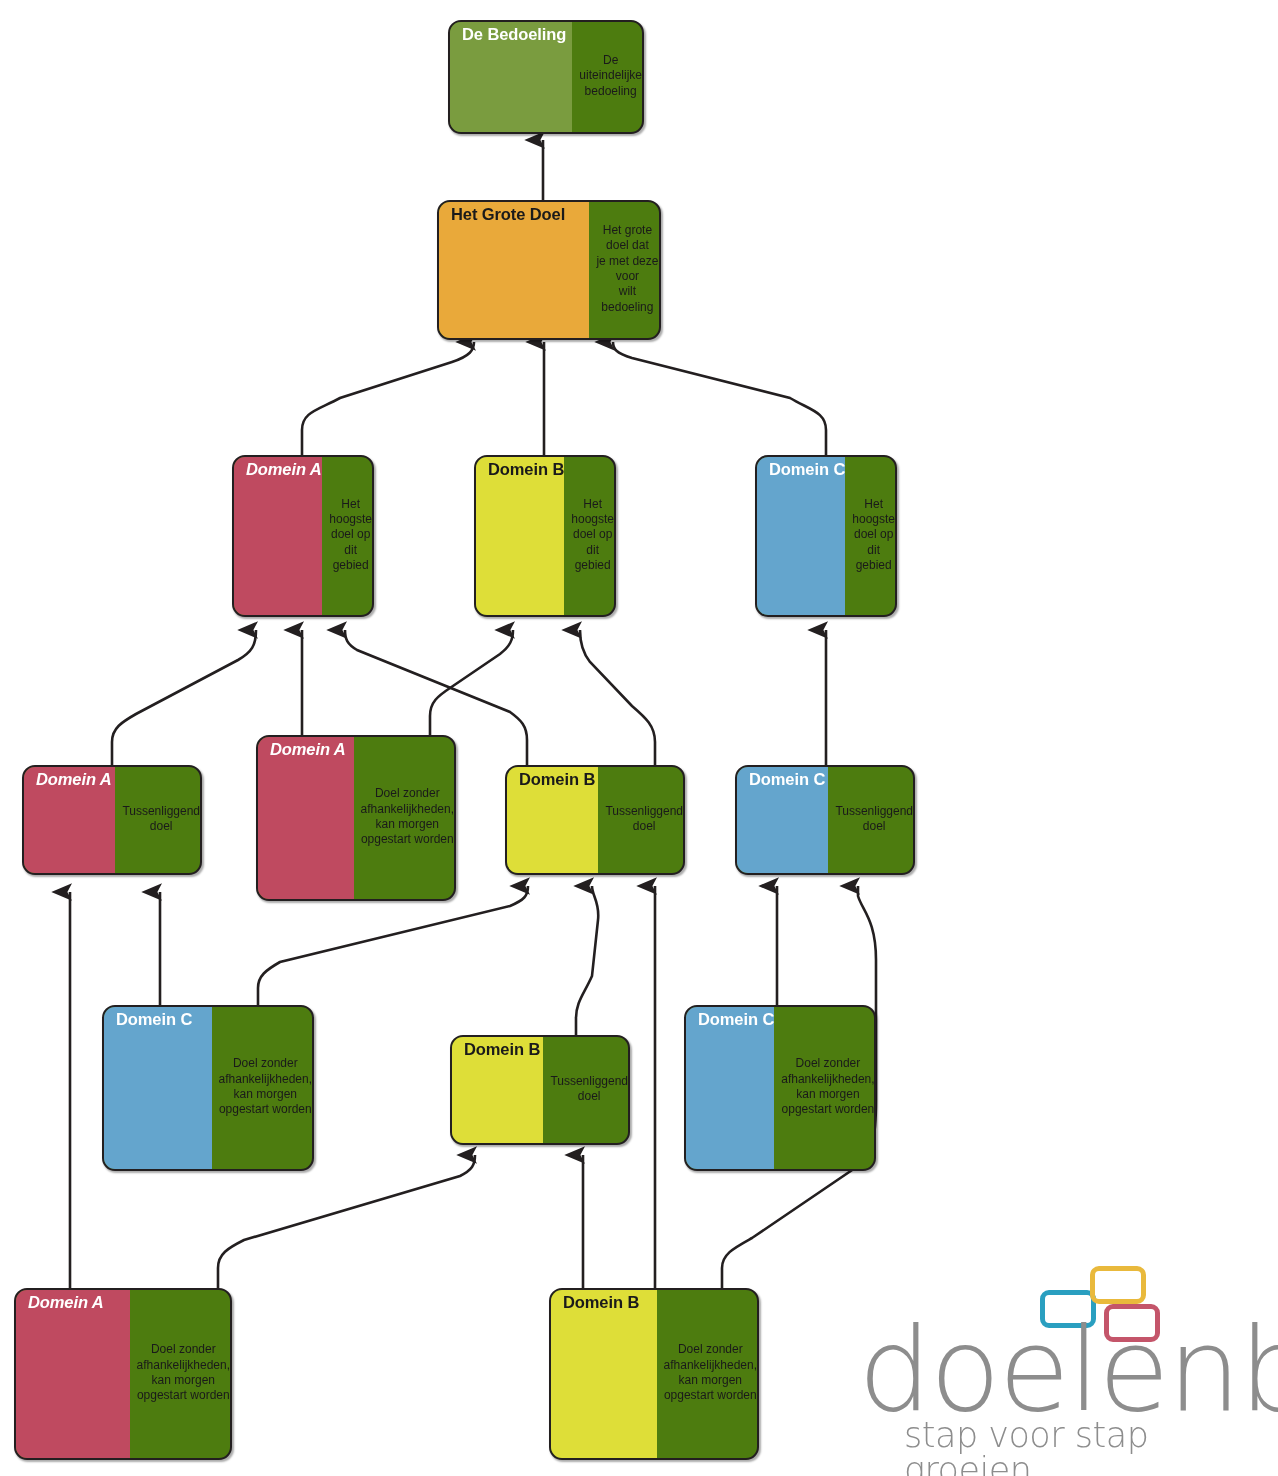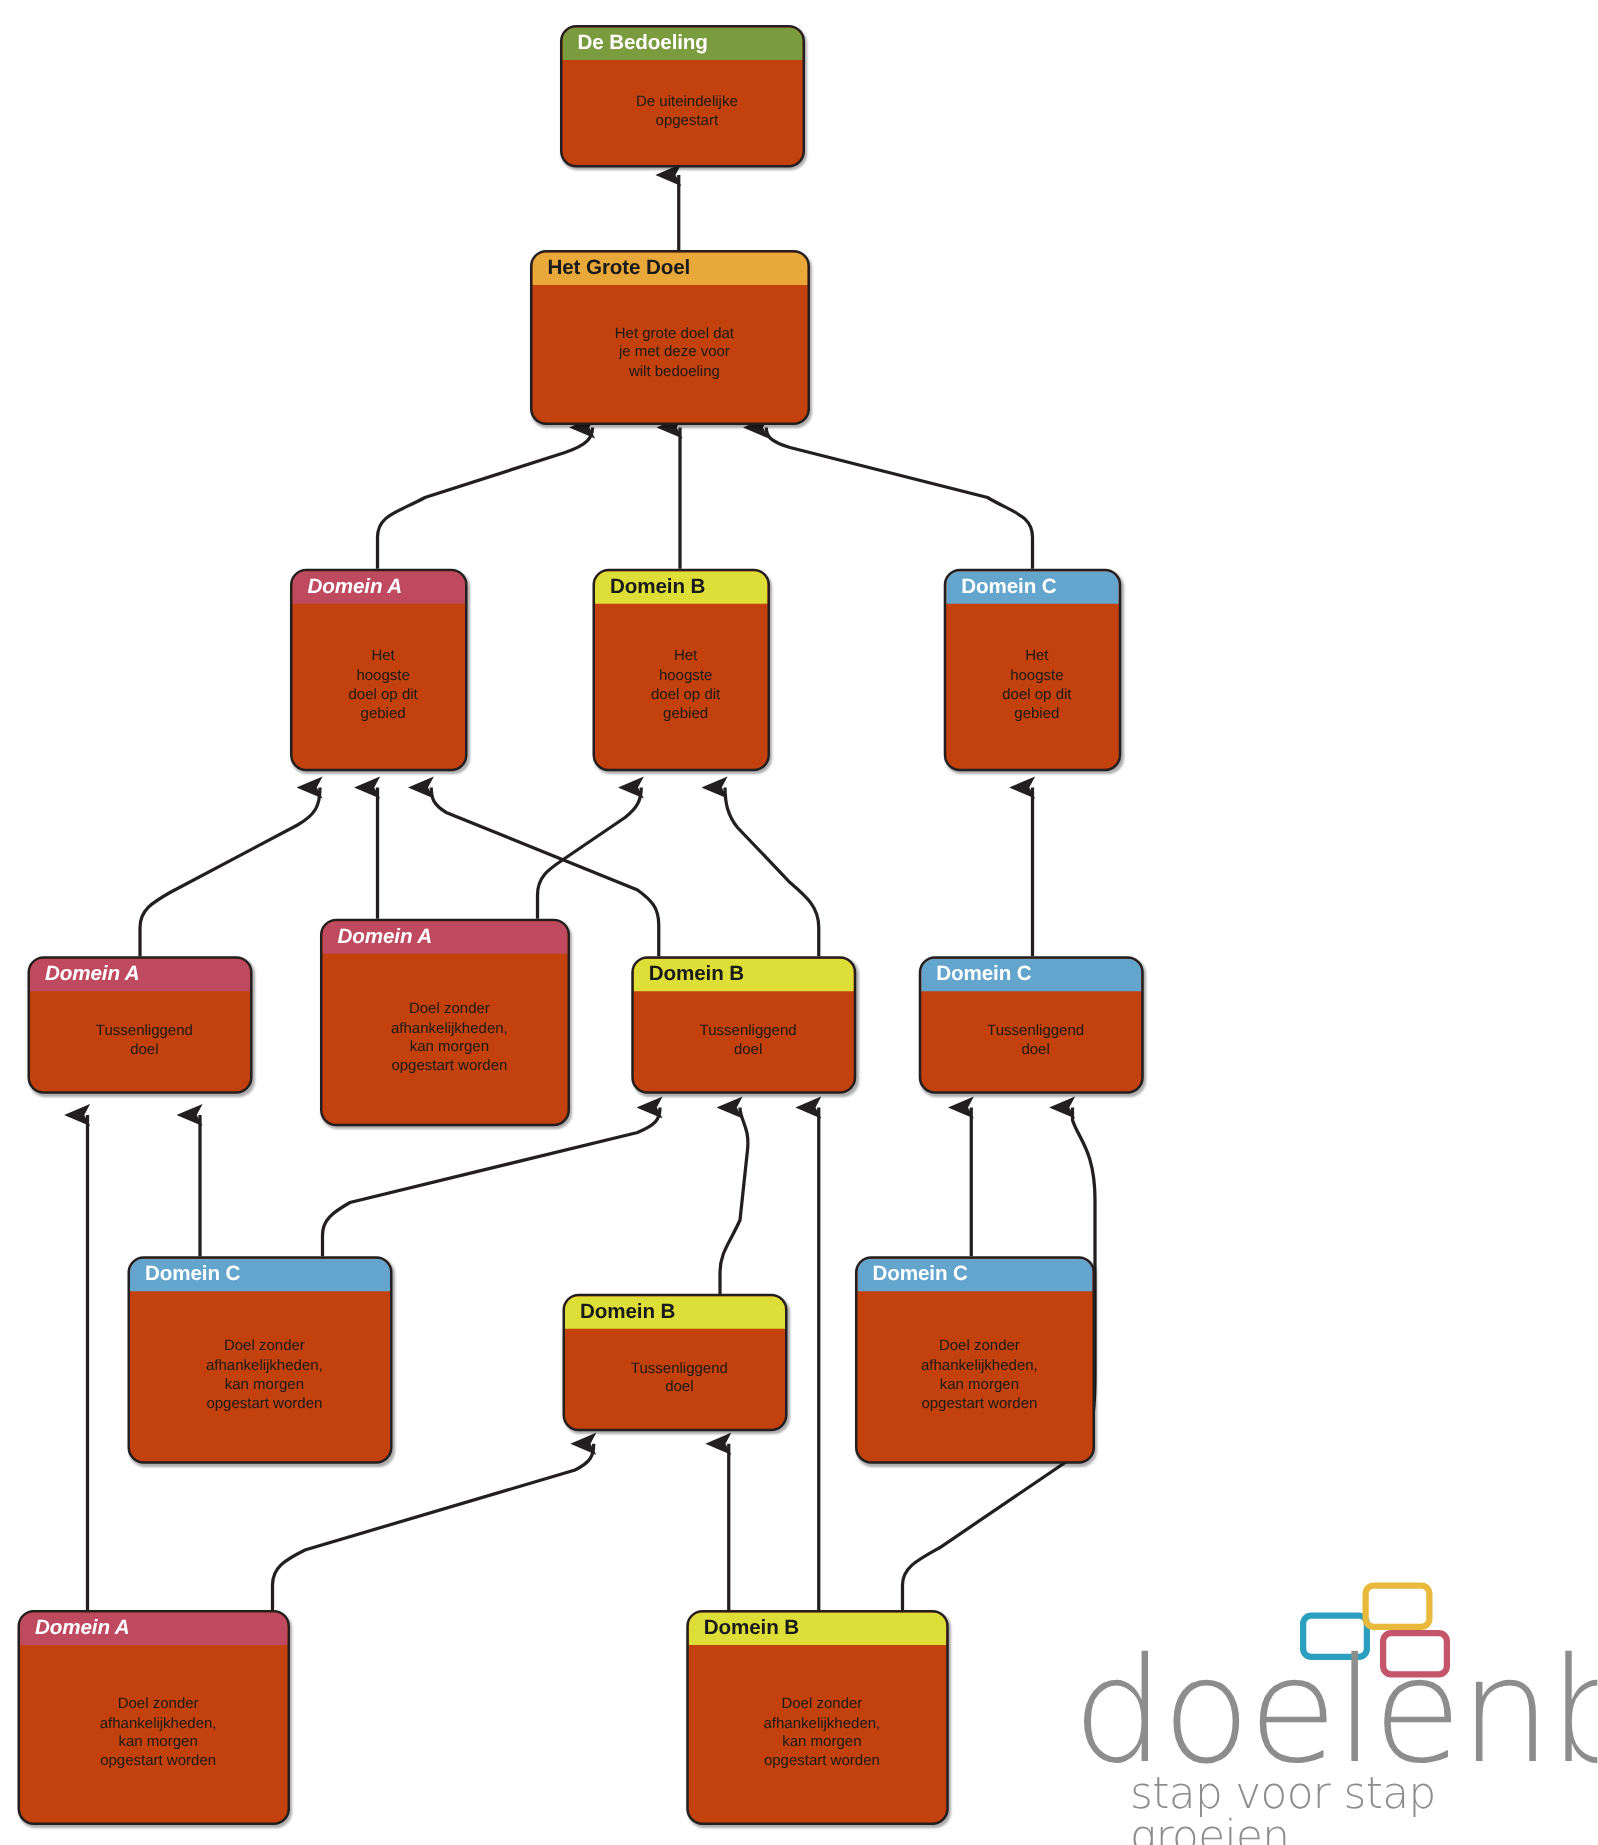--- a/index.html
+++ b/index.html
@@ -23,25 +23,24 @@
     top: 0;
     width: 1278px;
     height: 1476px;
     pointer-events: none;
   }
   .node {
     position: absolute;
     box-sizing: border-box;
     border: 2.5px solid #231f20;
     border-radius: 13px;
-    background: #c2410c;
+    background: #4d7c0f;
     overflow: hidden;
     box-shadow: 1.5px 2px 2px rgba(0,0,0,0.33);
     display: flex;
-    flex-direction: column;
     justify-content: space-between;
   }
   .node-header {
     box-sizing: border-box;
     width: 100%;
     padding: 3px 0 4px 12px;
     font-size: 16.5px;
     font-weight: bold;
     line-height: 1.15;
     letter-spacing: -0.1px;
@@ -150,26 +149,26 @@
       <path d="M218,1288 L218,1268 C218,1254 228,1248 244,1240 L460,1176 C472,1170 475,1165 475,1155"></path>
       <path d="M583,1288 L583,1155"></path>
     </g>
   </svg>
 
   <div class="node" style="left:448px; top:20px; width:196px; height:114px;">
     <div class="node-header hdr-bedoeling">De Bedoeling</div>
     <div class="node-body">
       <div>
         <span>De uiteindelijke</span>
-        <span>opgestart</span>
-      </div>
-    </div>
-  </div>
-
-  <div class="node" style="left:424px; top:200px; width:224px; height:140px;">
+        <span>bedoeling</span>
+      </div>
+    </div>
+  </div>
+
+  <div class="node" style="left:437px; top:200px; width:224px; height:140px;">
     <div class="node-header hdr-grotedoel">Het Grote Doel</div>
     <div class="node-body">
       <div>
         <span>Het grote doel dat</span>
         <span>je met deze voor</span>
         <span>wilt bedoeling</span>
       </div>
     </div>
   </div>
 

